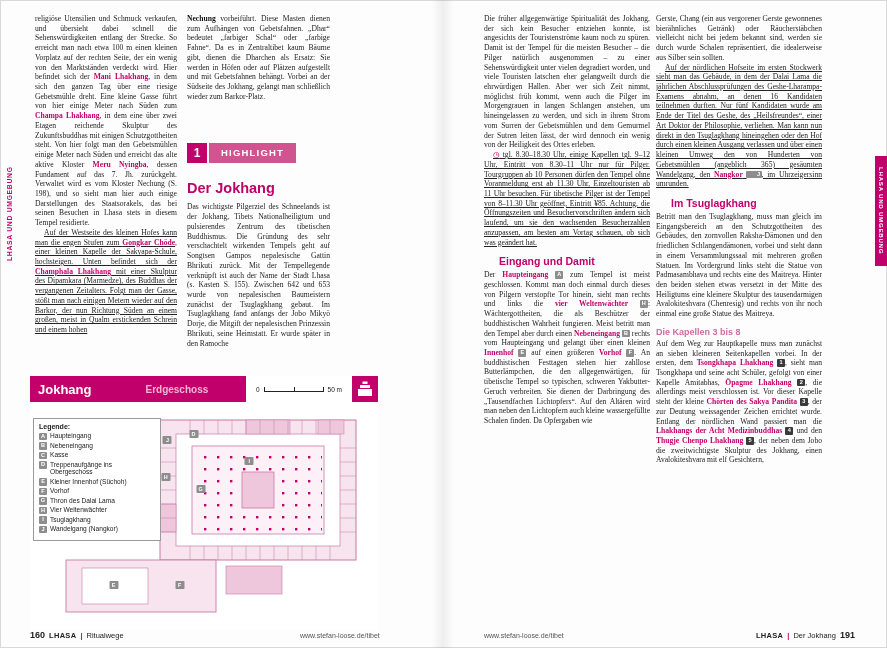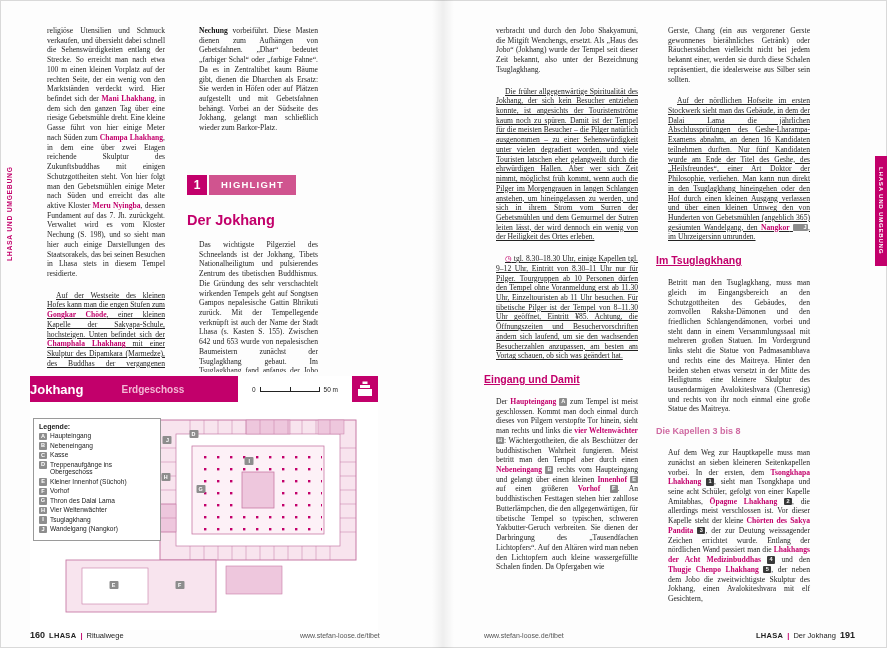--- a/index.html
+++ b/index.html
@@ -2,46 +2,46 @@
 <html><head>
 <meta charset="utf-8">
 <style>
   html,body{margin:0;padding:0;}
   body{width:887px;height:648px;position:relative;background:#fdfdfd;font-family:"Liberation Sans",sans-serif;overflow:hidden;}
   .frame{position:absolute;inset:0;border:1px solid #d9d9d9;pointer-events:none;}
   .gutter{position:absolute;left:432px;top:0;width:22px;height:648px;background:linear-gradient(to right,rgba(0,0,0,0),rgba(0,0,0,0.06),rgba(0,0,0,0));}
 
   
   .col{position:absolute;font:7.6px/1.28 "Liberation Serif",serif;color:#232323;text-align:justify;overflow:hidden;}
-  .col p{margin:12px;}
+  .col p{margin:0;}
   .col p + p{text-indent:9px;text-decoration:underline;}
   .kw{color:#c2006b;font-weight:bold;}
   .bd{color:#111;font-weight:bold;}
   .lb,.nb{display:inline-block;font:bold 5.6px/7.5px "Liberation Sans",sans-serif;min-width:5px;height:7.5px;padding:0 1.5px;text-align:center;border-radius:1px;vertical-align:1px;}
   .lb{background:#8d8d8d;color:#fff;}
   .nb{background:#3a3a3a;color:#fff;}
   .clk{color:#c2006b;font-weight:bold;font-family:"DejaVu Sans",sans-serif;}
 
   h2.section{font:bold 14.5px "Liberation Sans",sans-serif;color:#c2006b;margin:17px 0 6px;}
-  h3.sub{font:bold 10.5px "Liberation Sans",sans-serif;color:#c2006b;margin:8px 0 3px;text-decoration:underline;}
+  h3.sub{font:bold 10.5px "Liberation Sans",sans-serif;color:#c2006b;margin:8px 15px 3px;}
   h4.minor{font:bold 9px "Liberation Sans",sans-serif;color:#cf6ba2;margin:8px 0 2px;}
 
   
   .hl{display:flex;align-items:stretch;height:20px;margin:42px 0 0 0;width:max-content;}
   .hl-num{width:20px;background:#c2006b;color:#fff;font:bold 12px/20px "Liberation Sans",sans-serif;text-align:center;}
   .hl-label{background:#d0548f;color:#fff;font:bold 9.5px/20px "Liberation Sans",sans-serif;letter-spacing:1.2px;padding:0 12px;margin-left:2px;}
 
   
   .tab-left{position:absolute;left:3px;top:156px;height:116px;width:12px;color:#c2006b;font:bold 6.8px "Liberation Sans",sans-serif;letter-spacing:.7px;writing-mode:vertical-rl;transform:rotate(180deg);display:flex;align-items:center;justify-content:center;white-space:nowrap;}
   .tab-right{position:absolute;right:0;top:156px;height:110px;width:12px;background:#c2006b;color:#fff;font:bold 6.2px "Liberation Sans",sans-serif;letter-spacing:.7px;writing-mode:vertical-rl;display:flex;align-items:center;justify-content:center;white-space:nowrap;}
 
   
   .map{position:absolute;left:30px;top:376px;width:348px;height:254px;background:#fff;}
   .map-head{display:flex;height:26px;align-items:stretch;}
-  .map-title-band{flex:0 0 208px;background:#c2006b;display:flex;align-items:center;gap:8px;}
+  .map-title-band{flex:0 0 208px;background:#c2006b;display:flex;align-items:center;padding-left:8px;gap:24px;}
   .map-title{color:#fff;font:bold 13px "Liberation Sans",sans-serif;}
   .map-subtitle{color:#f3b7d4;font:bold 10px "Liberation Sans",sans-serif;margin-left:30px;}
   .map-scale{flex:1;display:flex;align-items:center;justify-content:center;gap:4px;font:6.5px "Liberation Sans",sans-serif;color:#222;}
   .s-line{width:58px;height:4px;border-left:1px solid #222;border-right:1px solid #222;border-bottom:1px solid #222;position:relative;}
   .s-line::after{content:"";position:absolute;left:50%;top:0;width:1px;height:4px;background:#222;}
   .map-icon-box{flex:0 0 26px;background:#c2006b;display:flex;align-items:center;justify-content:center;}
   .map-body{position:relative;width:348px;height:228px;background:#fff;}
   .plan{position:absolute;left:0;top:14px;width:348px;height:204px;}
   .marker-layer{position:absolute;left:0;top:14px;width:348px;height:204px;}
   .mk{position:absolute;transform:translate(-50%,-50%);font-size:5.4px;line-height:8px;height:8px;min-width:6px;}
@@ -233,33 +233,32 @@
 <div class="footer" style="left:30px;">
   <span class="pg">160</span>
   <span class="ch">LHASA</span>
   <span class="sep">|</span>
   <span>Ritualwege</span>
 </div>
 <div class="footer-url" style="left:300px;">www.stefan-loose.de/tibet</div>
 
 <div class="col" style="left:484px;top:14px;width:166px;height:614px;">
   <div>
-      <p>verbracht und durch den Jobo Shakyamuni, die Mitgift Wenchengs, ersetzt. Als „Haus des Jobo“ (Jokhang) wurde der Tempel seit dieser Zeit bekannt, also unter der Bezeichnung Tsuglagkhang.</p>
       <p>Die früher allgegenwärtige Spiritualität des Jokhang, der sich kein Besucher entziehen konnte, ist angesichts der Touristenströme kaum noch zu spüren. Damit ist der Tempel für die meisten Besucher – die Pilger natürlich ausgenommen – zu einer Sehenswürdigkeit unter vielen degradiert worden, und viele Touristen latschen eher gelangweilt durch die ehrwürdigen Hallen. Aber wer sich Zeit nimmt, möglichst früh kommt, wenn auch die Pilger im Morgengrauen in langen Schlangen anstehen, um hineingelassen zu werden, und sich in ihrem Strom vom Surren der Gebetsmühlen und dem Gemurmel der Sutren leiten lässt, der wird dennoch ein wenig von der Heiligkeit des Ortes erleben.</p>
       <p><span class="clk">◷</span> tgl. 8.30–18.30 Uhr, einige Kapellen tgl. 9–12 Uhr, Eintritt von 8.30–11 Uhr nur für Pilger. Tourgruppen ab 10 Personen dürfen den Tempel ohne Voranmeldung erst ab 11.30 Uhr, Einzeltouristen ab 11 Uhr besuchen. Für tibetische Pilger ist der Tempel von 8–11.30 Uhr geöffnet, Eintritt ¥85. Achtung, die Öffnungszeiten und Besuchervorschriften ändern sich laufend, um sie den wachsenden Besucherzahlen anzupassen, am besten am Vortag schauen, ob sich was geändert hat.</p>
     </div>
   <h3 class="sub">Eingang und Damit</h3>
   <div>
       <p>Der <b class="kw">Haupteingang</b> <span class="lb">A</span> zum Tempel ist meist geschlossen. Kommt man doch einmal durch dieses von Pilgern verstopfte Tor hinein, sieht man rechts und links die <b class="kw">vier Weltenwächter</b> <span class="lb">H</span>: Wächtergottheiten, die als Beschützer der buddhistischen Wahrheit fungieren. Meist betritt man den Tempel aber durch einen <b class="kw">Nebeneingang</b> <span class="lb">B</span> rechts vom Haupteingang und gelangt über einen kleinen <b class="kw">Innenhof</b> <span class="lb">E</span> auf einen größeren <b class="kw">Vorhof</b> <span class="lb">F</span>. An buddhistischen Festtagen stehen hier zahllose Butterlämpchen, die den allgegenwärtigen, für tibetische Tempel so typischen, schweren Yakbutter-Geruch verbreiten. Sie dienen der Darbringung des „Tausendfachen Lichtopfers“. Auf den Altären wird man neben den Lichtopfern auch kleine wassergefüllte Schalen finden. Da Opfergaben wie</p>
     </div>
 </div>
 
 <div class="col" style="left:656px;top:14px;width:166px;height:614px;">
   <div>
-      <p>Gerste, Chang (ein aus vergorener Gerste gewonnenes bierähnliches Getränk) oder Räucherstäbchen vielleicht nicht bei jedem bekannt einer, werden sie durch diese Schalen repräsentiert, die idealerweise aus Silber sein sollten.</p>
+      <p>Gerste, Chang (ein aus vergorener Gerste gewonnenes bierähnliches Getränk) oder Räucherstäbchen vielleicht nicht bei jedem bekannt sind, werden sie durch wurde Schalen repräsentiert, die idealerweise aus Silber sein sollten.</p>
       <p>Auf der nördlichen Hofseite im ersten Stockwerk sieht man das Gebäude, in dem der Dalai Lama die jährlichen Abschlussprüfungen des Geshe-Lharampa-Examens abnahm, an denen 16 Kandidaten teilnehmen durften. Nur fünf Kandidaten wurde am Ende der Titel des Geshe, des „Heilsfreundes“, einer Art Doktor der Philosophie, verliehen. Man kann nun direkt in den Tsuglagkhang hineingehen oder den Hof durch einen kleinen Ausgang verlassen und über einen kleinen Umweg den von Hunderten von Gebetsmühlen (angeblich 365) gesäumten Wandelgang, den <b class="kw">Nangkor</b> <span class="lb">J</span>, im Uhrzeigersinn umrunden.</p>
     </div>
   <h3 class="sub">Im Tsuglagkhang</h3>
   <div>
       <p>Betritt man den Tsuglagkhang, muss man gleich im Eingangsbereich an den Schutzgottheiten des Gebäudes, den zornvollen Raksha-Dämonen und den friedlichen Schlangendämonen, vorbei und steht dann in einem Versammlungssaal mit mehreren großen Statuen. Im Vordergrund links steht die Statue von Padmasambhava und rechts eine des Maitreya. Hinter den beiden stehen etwas versetzt in der Mitte des Heiligtums eine kleinere Skulptur des tausendarmigen Avalokiteshvara (Chenresig) und rechts von ihr noch einmal eine große Statue des Maitreya.</p>
     </div>
   <h4 class="minor">Die Kapellen 3 bis 8</h4>
   <div>
       <p>Auf dem Weg zur Hauptkapelle muss man zunächst an sieben kleineren Seitenkapellen vorbei. In der ersten, dem <b class="kw">Tsongkhapa Lhakhang</b> <span class="nb">1</span>, sieht man Tsongkhapa und seine acht Schüler, gefolgt von einer Kapelle Amitabhas, <b class="kw">Öpagme Lhakhang</b> <span class="nb">2</span>, die allerdings meist verschlossen ist. Vor dieser Kapelle steht der kleine <b class="kw">Chörten des Sakya Pandita</b> <span class="nb">3</span>, der zur Deutung weissagender Zeichen errichtet wurde. Entlang der nördlichen Wand passiert man die <b class="kw">Lhakhangs der Acht Medizinbuddhas</b> <span class="nb">4</span> und den <b class="kw">Thugje Chenpo Lhakhang</b> <span class="nb">5</span>, der neben dem Jobo die zweitwichtigste Skulptur des Jokhang, einen Avalokiteshvara mit elf Gesichtern,</p>
     </div>

